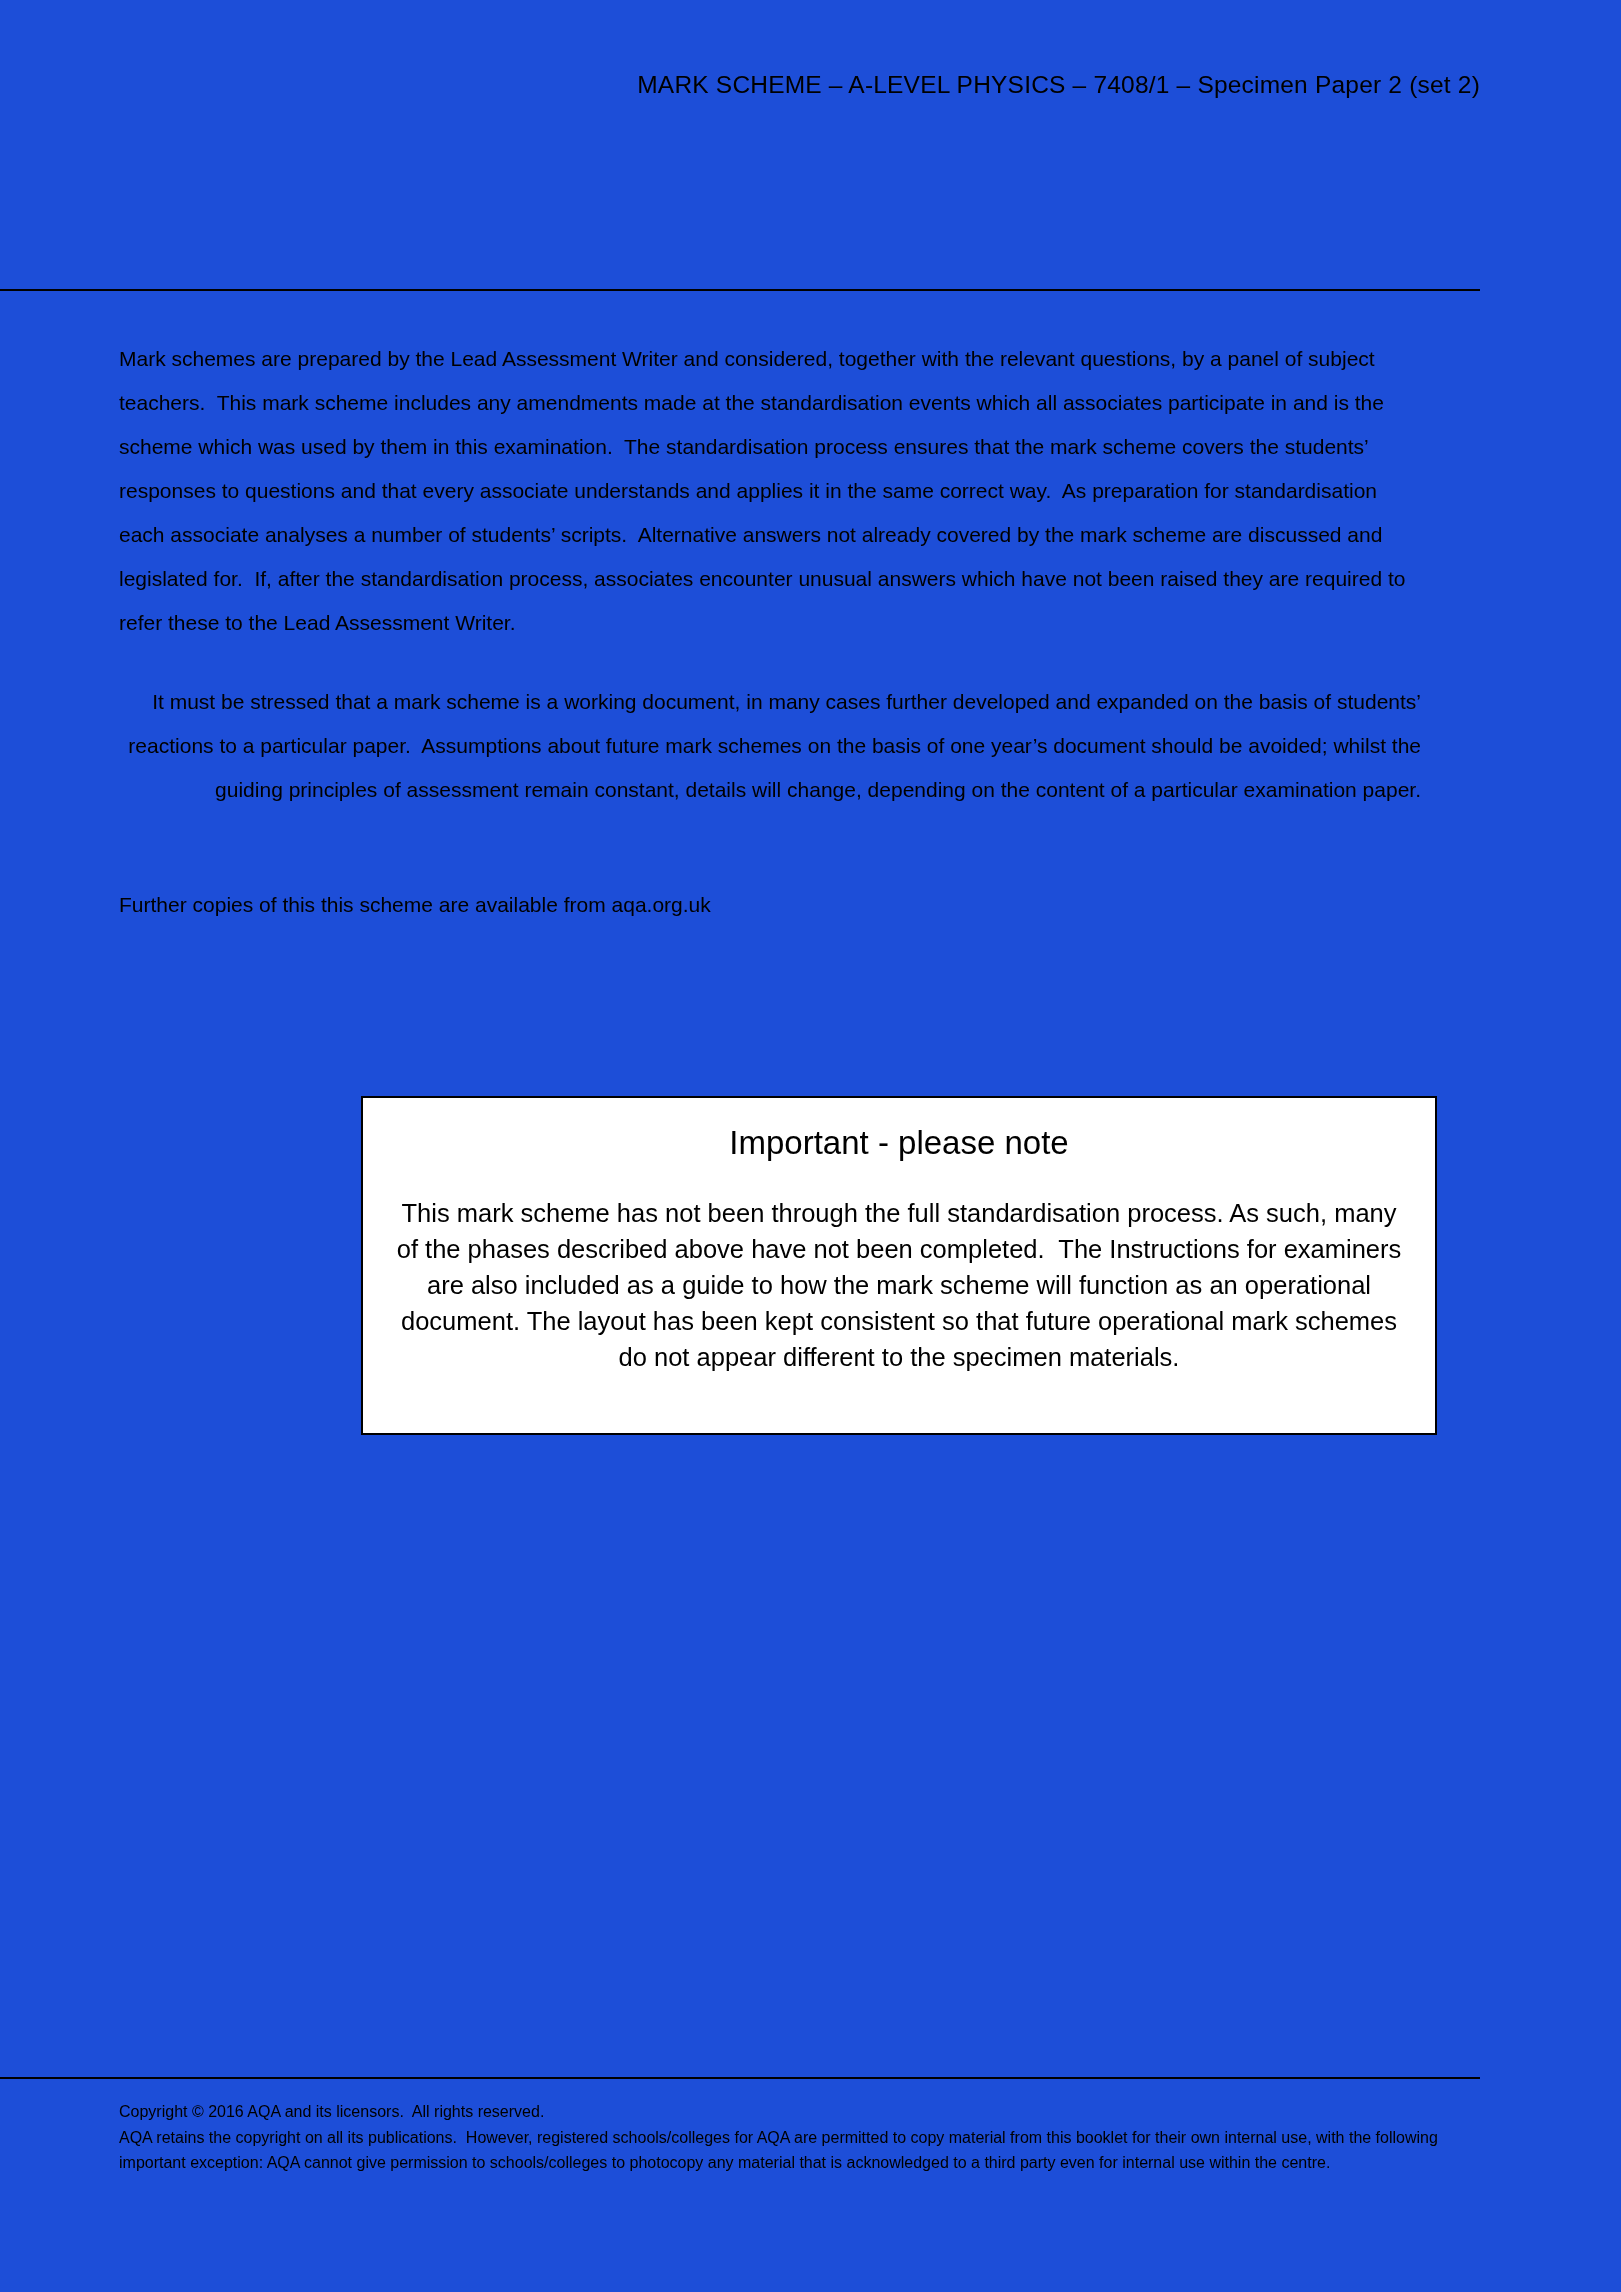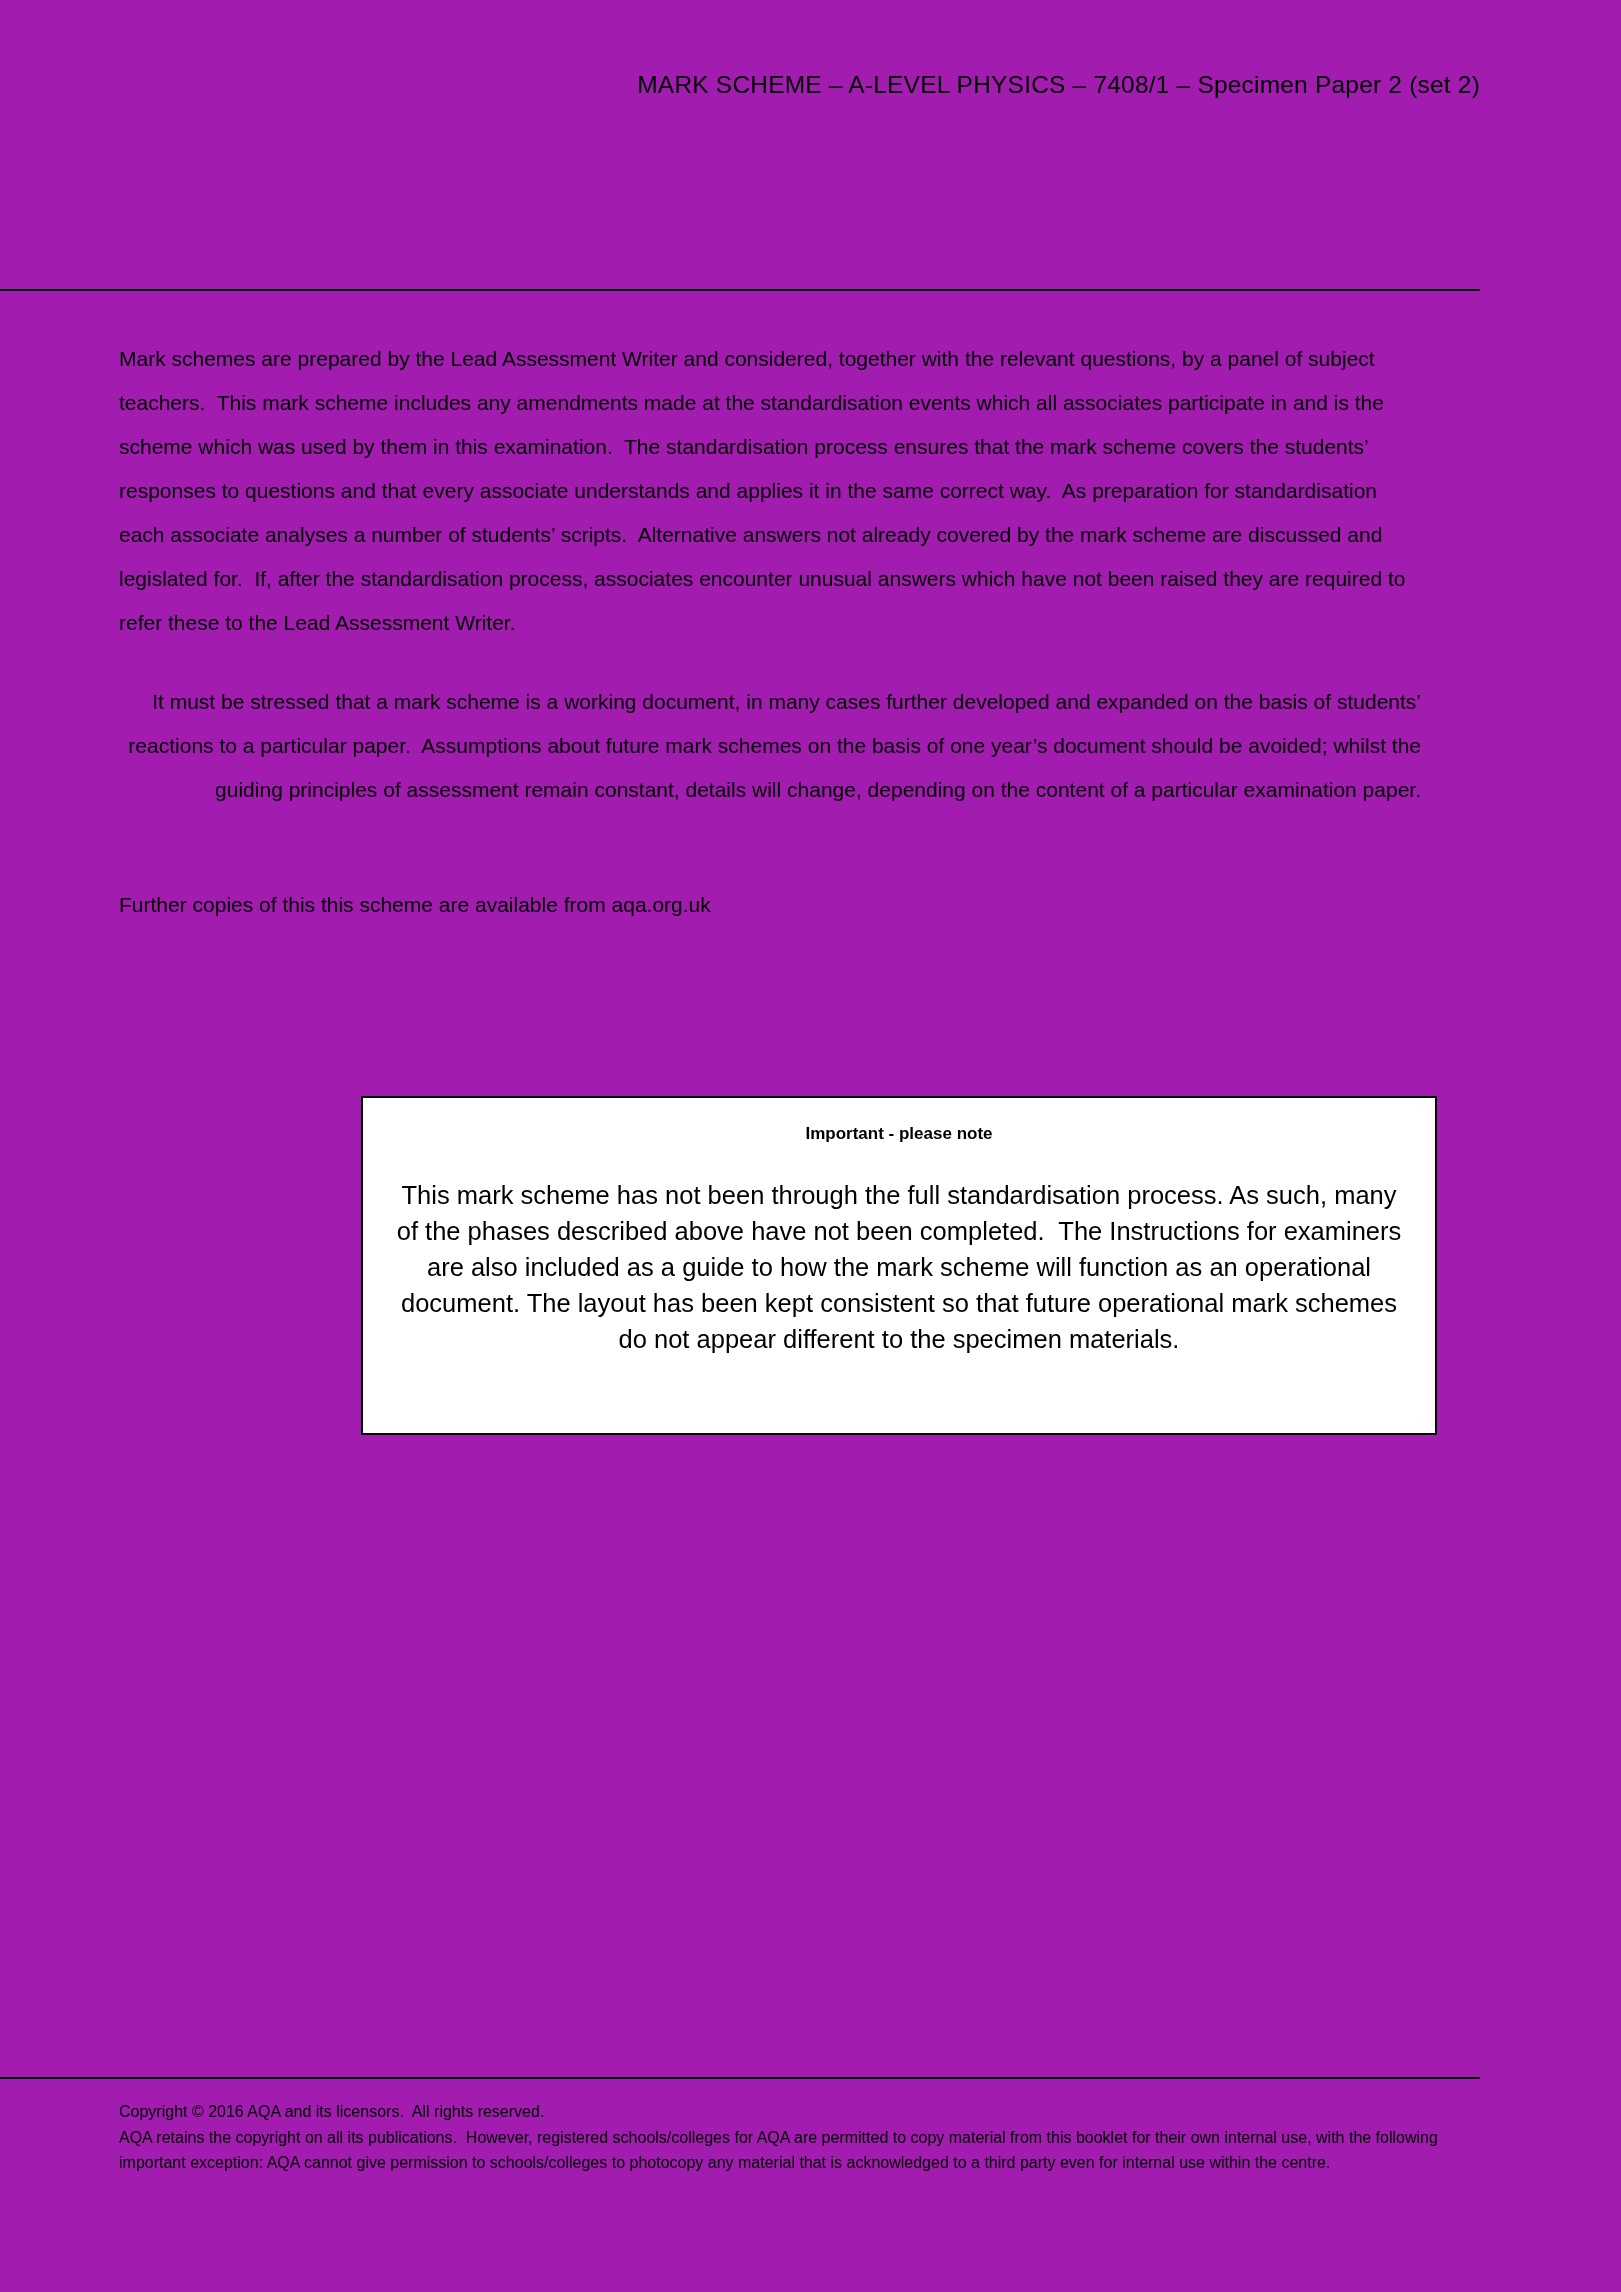--- a/index.html
+++ b/index.html
@@ -1,21 +1,21 @@
 <!DOCTYPE html>
 <html><head>
 <meta charset="utf-8">
 <style>
   * { margin: 0; padding: 0; box-sizing: border-box; }
   html, body { background: #ffffff; }
   .page {
     position: relative;
     width: 1621px;
     height: 2293px;
-    background: #a21caf;
+    background: #1d4ed8;
     font-family: "Liberation Sans", "DejaVu Sans", sans-serif;
     color: #000000;
     overflow: hidden;
   }
   .doc-header {
     position: absolute;
     top: 71px;
     left: 118px;
     width: 1362px;
     text-align: right;
@@ -46,22 +46,22 @@
     top: 1096px;
     left: 361px;
     width: 1076px;
     height: 339px;
     border: 2px solid #000000;
     padding: 25.5px 25.5px 23.5px 25.5px;
     background: #ffffff;
   }
   .note-title {
     text-align: center;
-    font-weight: bold;
-    font-size: 17px;
+    font-weight: normal;
+    font-size: 33px;
     margin-bottom: 33px;
   }
   .note-body {
     font-size: 25.5px;
     line-height: 36px;
     white-space: pre-wrap;
     text-align: center;
   }
   .doc-footer {
     position: absolute;

